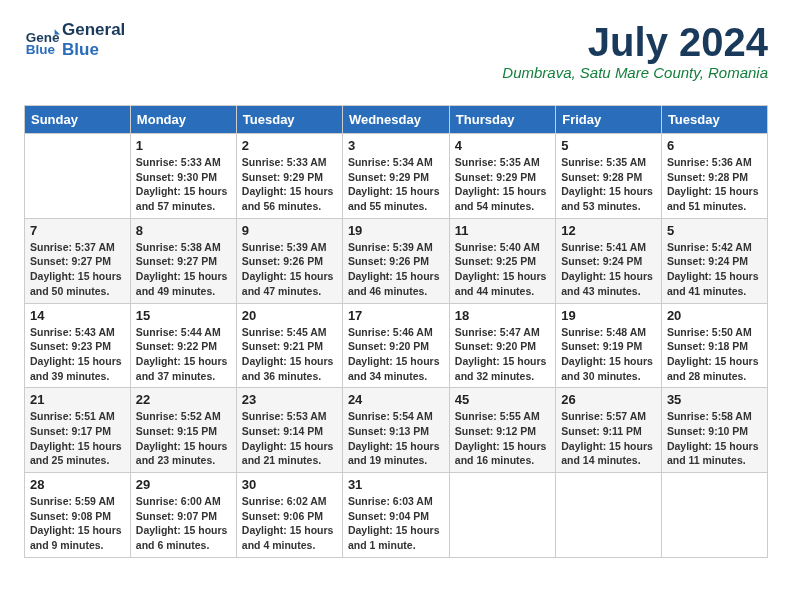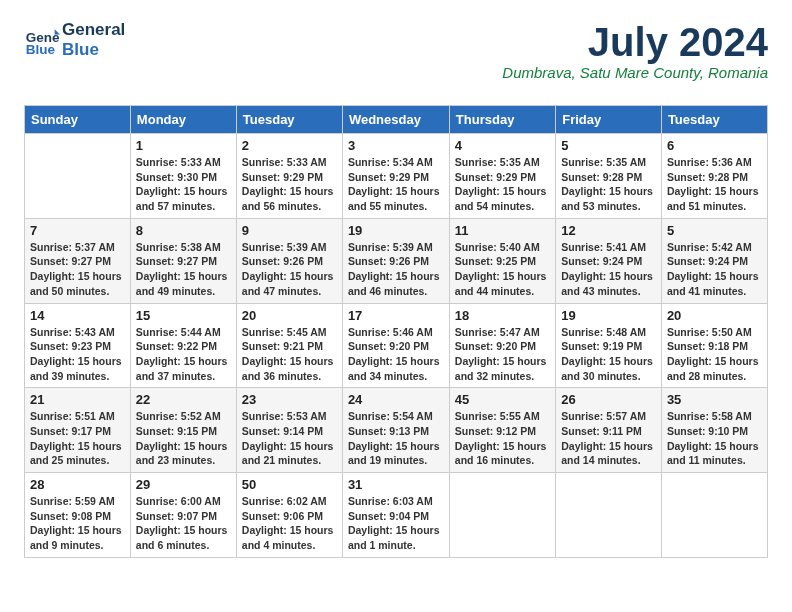--- a/index.html
+++ b/index.html
@@ -237,21 +237,21 @@
       <tr>
         <td>
           <span class="day-number">28</span>
           <div class="day-detail">Sunrise: 5:59 AM<br>Sunset: 9:08 PM<br>Daylight: 15 hours<br>and 9 minutes.</div>
         </td>
         <td>
           <span class="day-number">29</span>
           <div class="day-detail">Sunrise: 6:00 AM<br>Sunset: 9:07 PM<br>Daylight: 15 hours<br>and 6 minutes.</div>
         </td>
         <td>
-          <span class="day-number">50</span>
+          <span class="day-number">30</span>
           <div class="day-detail">Sunrise: 6:02 AM<br>Sunset: 9:06 PM<br>Daylight: 15 hours<br>and 4 minutes.</div>
         </td>
         <td>
           <span class="day-number">31</span>
           <div class="day-detail">Sunrise: 6:03 AM<br>Sunset: 9:04 PM<br>Daylight: 15 hours<br>and 1 minute.</div>
         </td>
         <td class="empty-cell"></td>
         <td class="empty-cell"></td>
         <td class="empty-cell"></td>
       </tr>

